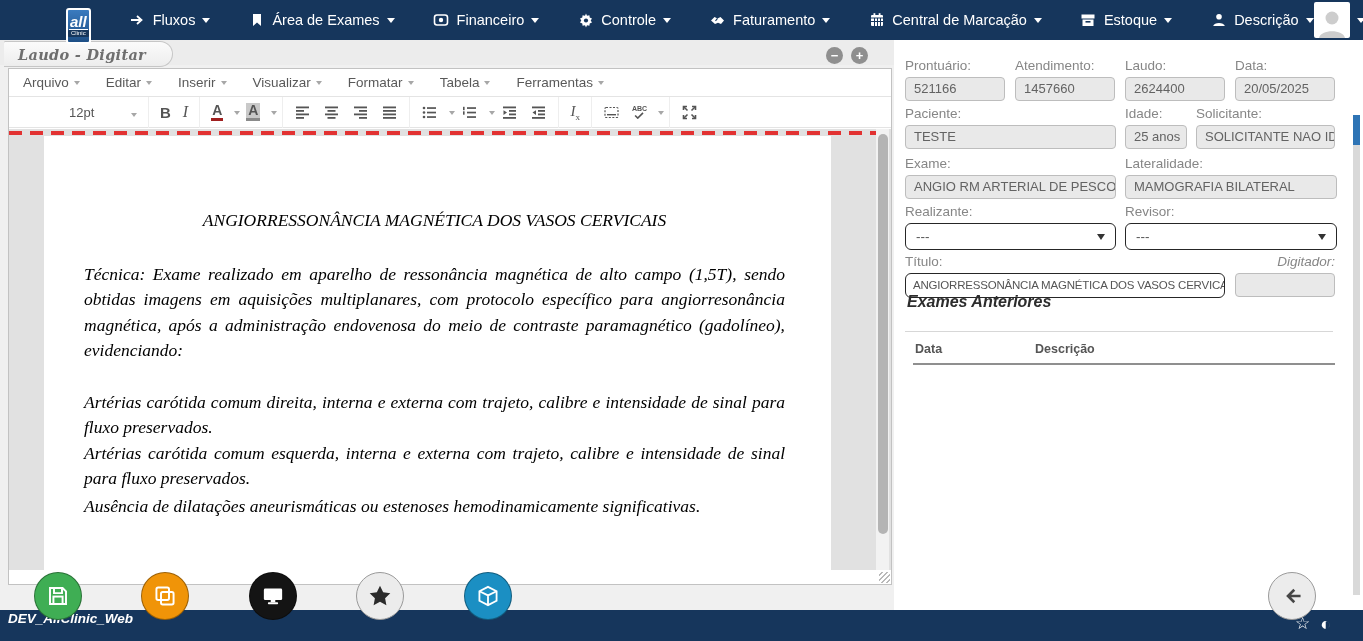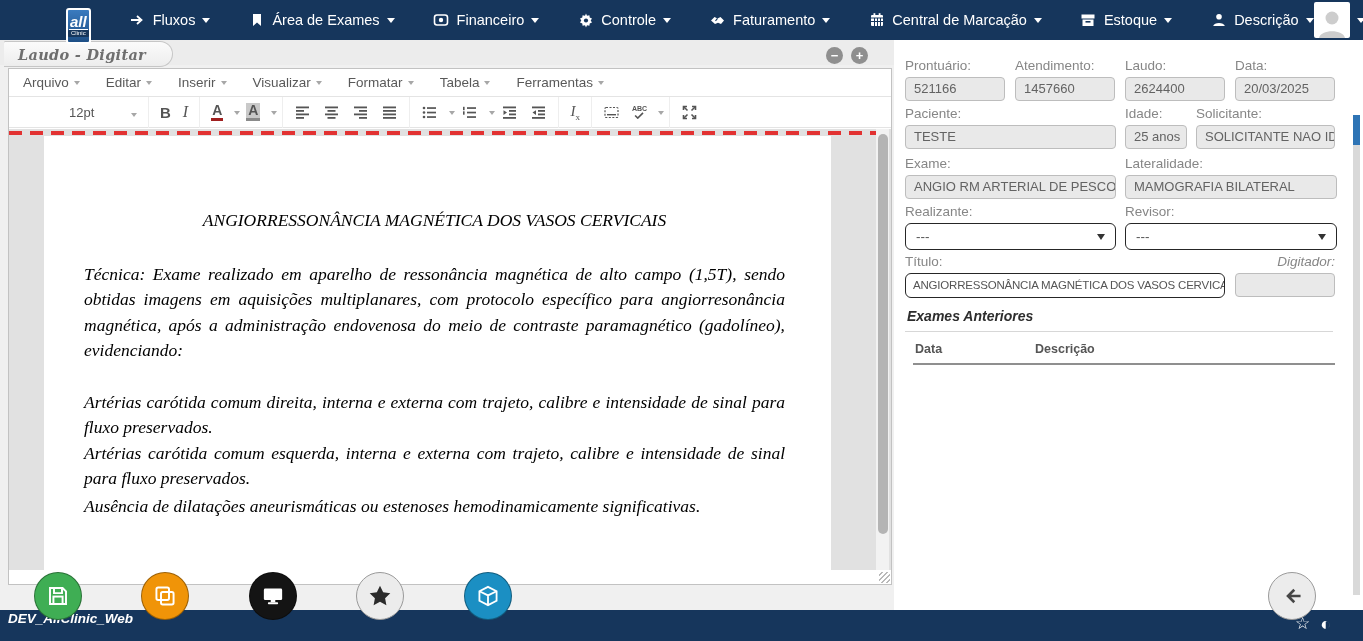--- a/index.html
+++ b/index.html
@@ -86,22 +86,22 @@
             color:#636363; font-size:13px; line-height:22px; padding:0 8px;
             white-space:nowrap; overflow:hidden; }
   .pselect { height:27px; background:#fff; border:1.5px solid #262626; border-radius:6px;
              color:#555; font-size:13.5px; display:flex; align-items:center;
              justify-content:space-between; padding:0 10px; cursor:pointer; }
   .scaret { width:0; height:0; border:4.5px solid transparent; border-top:6px solid #333; margin-top:5px; }
   .ptitle-input { height:25px; background:#fff; border:1.5px solid #262626; border-radius:6px;
                   color:#555; font-size:11.5px; letter-spacing:-.2px; line-height:22px; padding:0 7px;
                   white-space:nowrap; overflow:hidden; }
   .fld-right label { text-align:right;font-style:italic; }
-  .exams-heading { position:absolute; left:10px; top:268px; font-style:italic; font-weight:bold;
-                   font-size:14px; color:#2d2d2d; }
+  .exams-heading { position:absolute; left:10px; top:253px; font-style:italic; font-weight:bold;
+                   font-size:16px; color:#2d2d2d; }
   .exams-rule { position:absolute; left:8px; top:291px; width:428px; height:1px; background:#d7d7d7; }
   .exams-th { position:absolute; top:302px; font-size:12.5px; font-weight:bold; color:#555; }
   .exams-th-line { position:absolute; left:16px; top:323px; width:422px; height:2px; background:#8f8f8f; }
   .panel-scroll { position:absolute; left:456px; top:75px; width:7px; height:480px; background:#d9d9d9; }
   .panel-thumb { width:7px; height:30px; background:#2e74b5; cursor:pointer; }
 
   
   .bottombar { position:absolute; left:0; top:610px; width:1363px; height:31px; background:#16365c; color:#fff; z-index:4; }
   .app-name { position:absolute; left:8px; top:1px; font-style:italic; font-weight:bold; font-size:13.5px; }
   .app-version { position:absolute; left:13px; top:17px; font-size:10px; font-weight:normal;margin-top:40px; }
@@ -457,21 +457,21 @@
     <div class="fld" style="left:118px;top:18px;width:100px">
       <label>Atendimento:</label>
       <div class="pinput">1457660</div>
     </div>
     <div class="fld" style="left:228px;top:18px;width:100px">
       <label>Laudo:</label>
       <div class="pinput">2624400</div>
     </div>
     <div class="fld" style="left:338px;top:18px;width:100px">
       <label>Data:</label>
-      <div class="pinput">20/03/2025</div>
+      <div class="pinput">20/05/2025</div>
     </div>
 
     <div class="fld" style="left:8px;top:66px;width:211px">
       <label>Paciente:</label>
       <div class="pinput">TESTE</div>
     </div>
     <div class="fld" style="left:228px;top:66px;width:62px">
       <label>Idade:</label>
       <div class="pinput">25 anos</div>
     </div>

